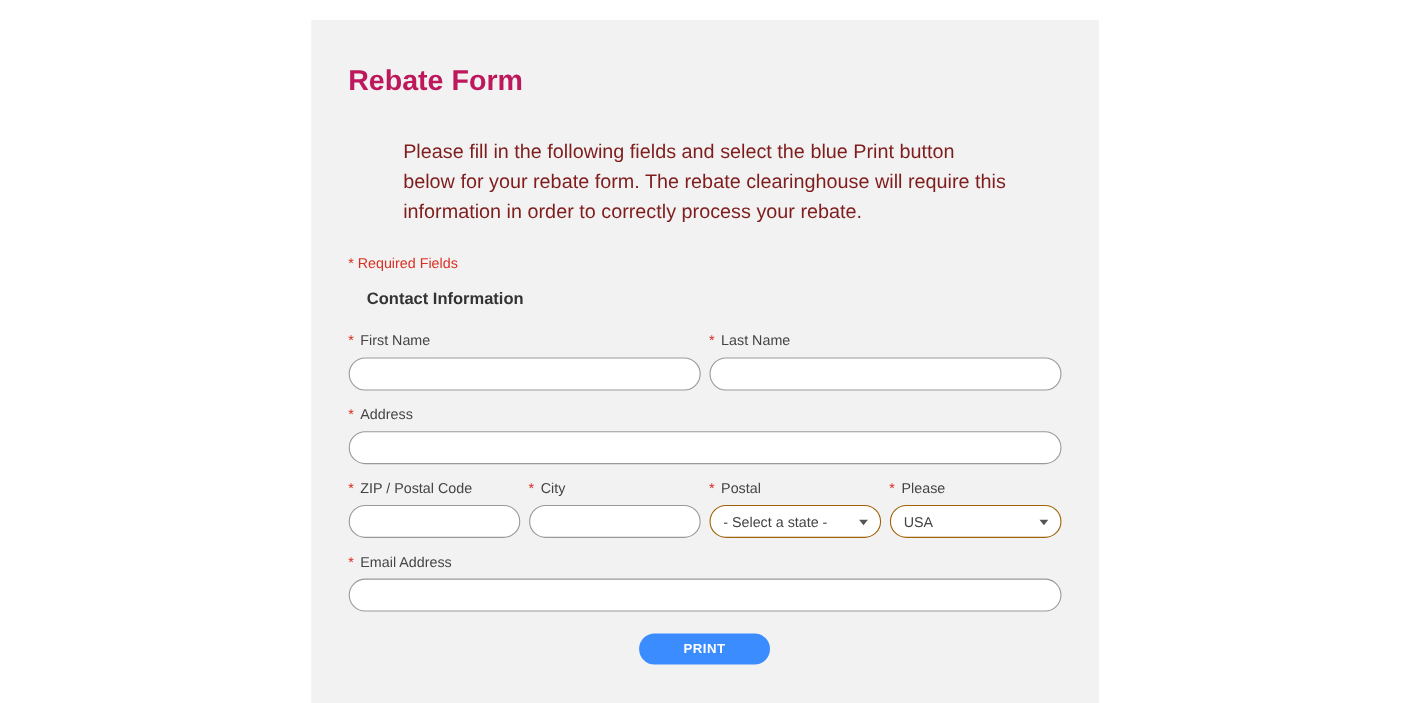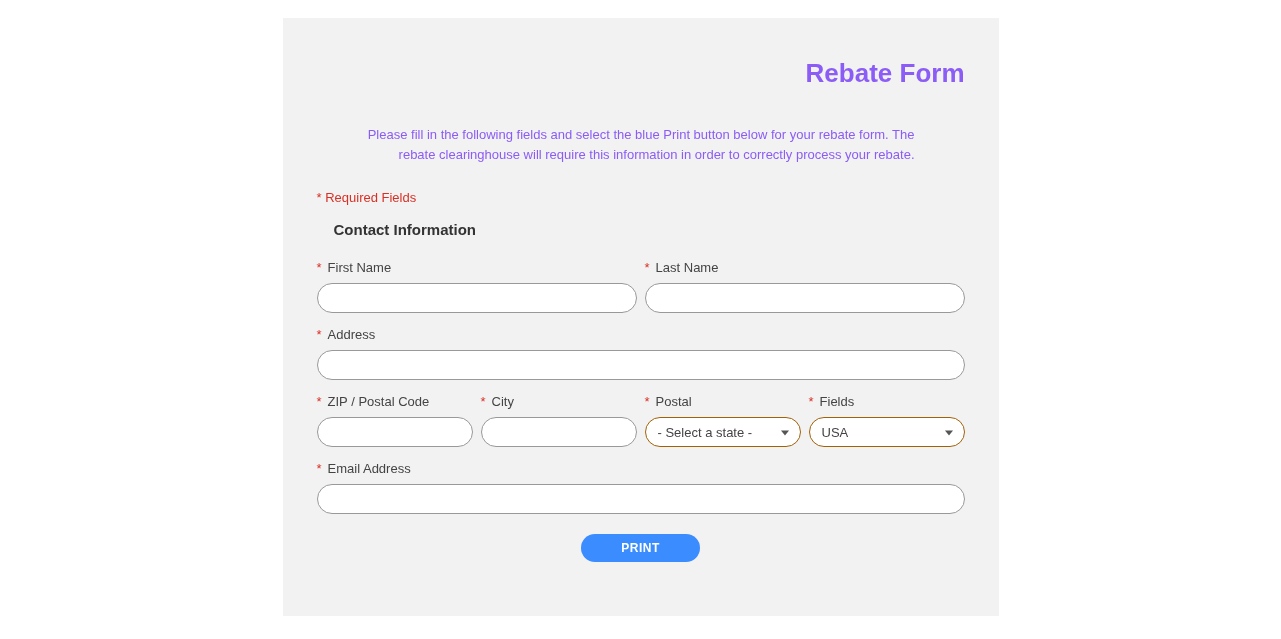--- a/index.html
+++ b/index.html
@@ -13,30 +13,30 @@
       display: flex;
       justify-content: center;
       padding-top: 18px;
     }
     .container {
       width: 716px;
       background: #f2f2f2;
       padding: 40px 34px 40px 34px;
     }
     .title {
-      text-align: right;
+      text-align: left;
       font-size: 26px;
       font-weight: 600;
-      color: #8b5cf6;
+      color: #be185d;
       margin-bottom: 36px;
     }
     .intro {
-      text-align: right;
-      font-size: 13px;
-      color: #8b5cf6;
+      text-align: left;
+      font-size: 18px;
+      color: #7f1d1d;
       line-height: 1.5;
       margin: 0 50px 26px 50px;
     }
     .required-note {
       font-size: 13px;
       color: #d93025;
       margin-bottom: 16px;
     }
     .section-heading {
       font-size: 15px;
@@ -200,21 +200,21 @@
       </div>
       <div class="select-wrap">
         <select class="select">
           <option>- Select a state -</option>
         </select>
       </div>
     </div>
     <div class="field quarter">
       <div class="field-label">
         <span class="asterisk">*</span>
-        <span>Fields</span>
+        <span>Please</span>
       </div>
       <div class="select-wrap">
         <select class="select">
           <option>USA</option>
         </select>
       </div>
     </div>
   </div>
 
   <div class="row">

